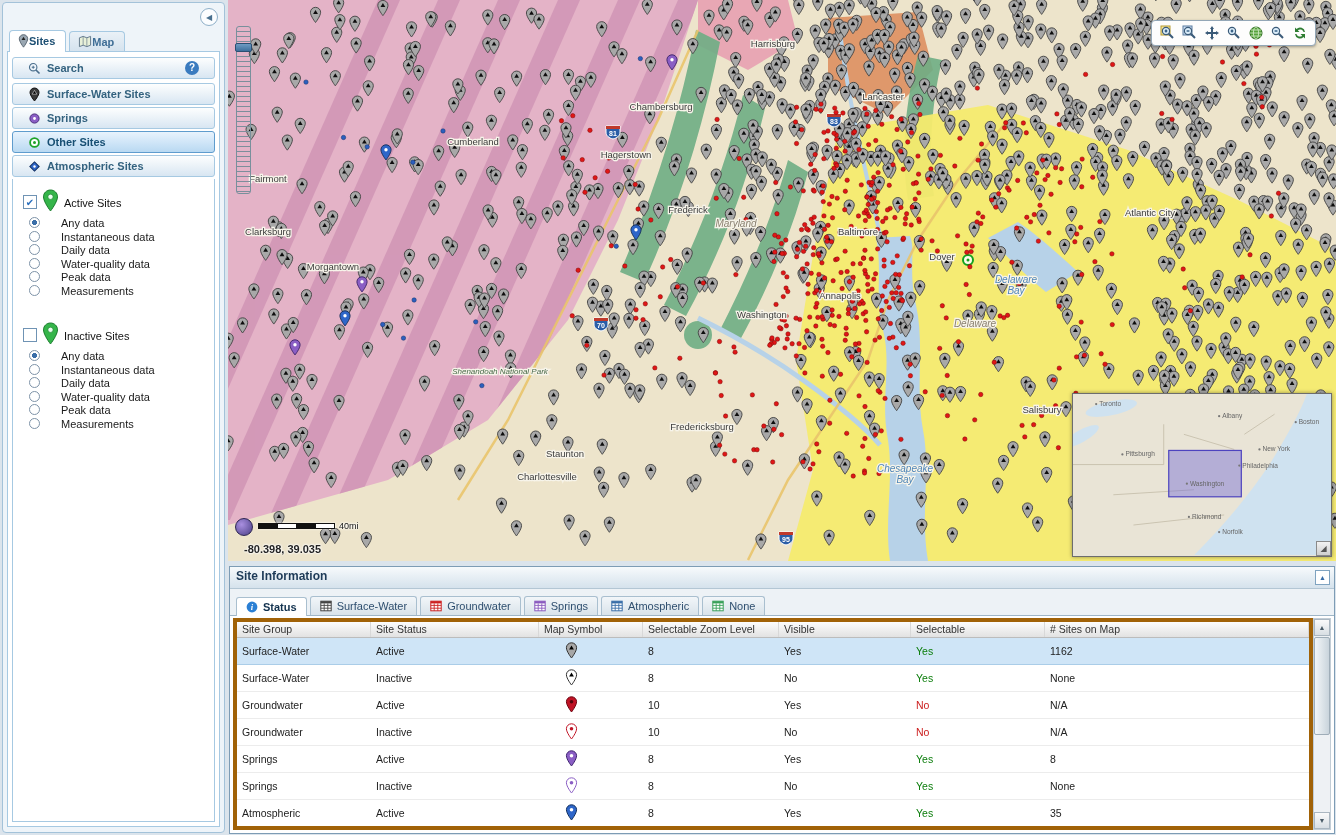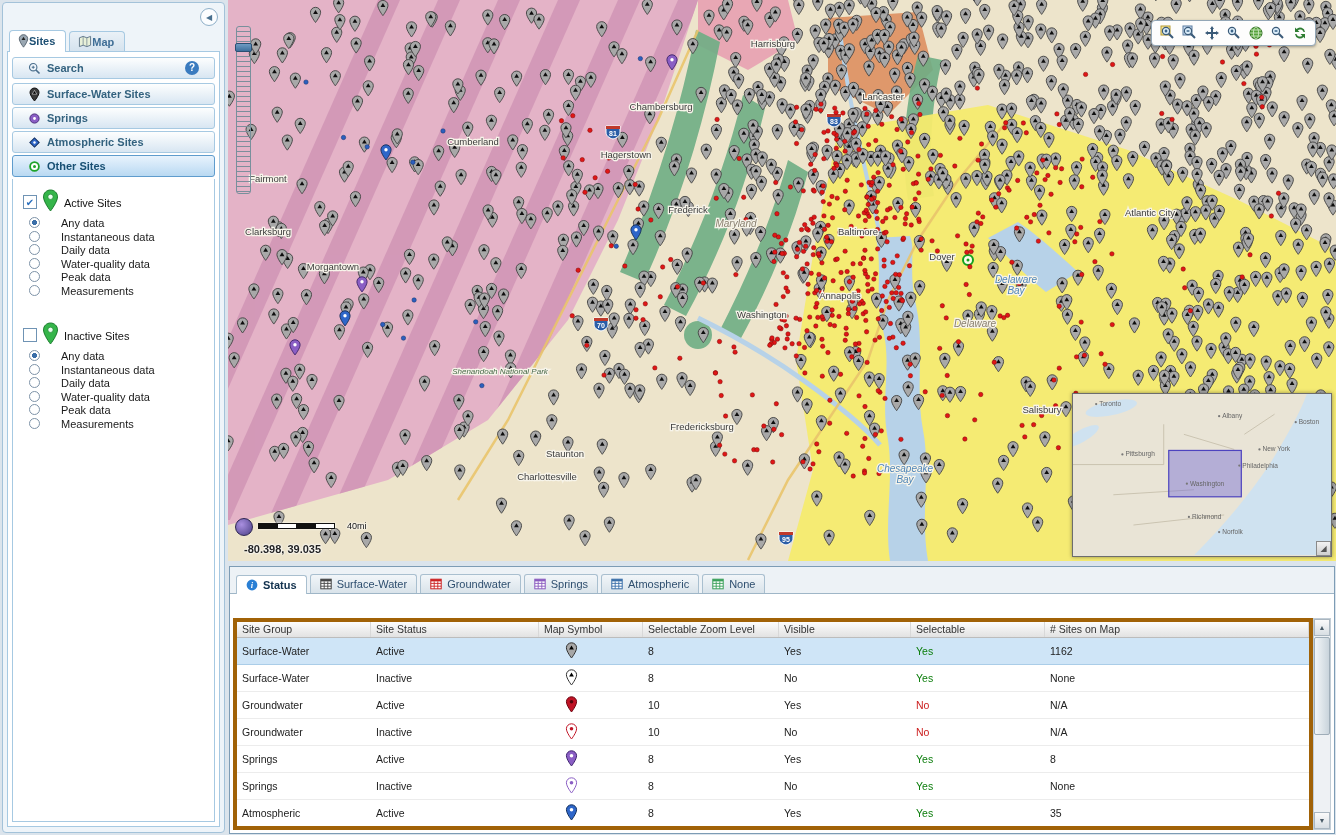--- a/index.html
+++ b/index.html
@@ -33,21 +33,21 @@
   #map-svg{position:absolute;inset:0;}
   .zoom-slider{position:absolute;left:8px;top:26px;width:13px;height:166px;background:linear-gradient(90deg,#dfe7ed,#b4c2cd);border:1px solid #78909c;border-radius:3px;background-image:repeating-linear-gradient(to bottom,rgba(0,0,0,0) 0 4px,#7d8e9b 4px 5px);cursor:pointer;}
   .zoom-thumb{position:absolute;left:-2px;top:16px;width:15px;height:7px;background:linear-gradient(#6e9cc3,#3e6f9c);border:1px solid #2b4f72;border-radius:2px;}
   .map-toolbar{position:absolute;top:20px;right:20px;height:20px;display:flex;gap:5px;align-items:center;background:#fdfdfd;border:1px solid #93a7b7;border-radius:4px;padding:2px 7px;box-shadow:0 1px 3px rgba(0,0,0,.35);}
   .tool-btn{width:17px;height:17px;display:inline-flex;align-items:center;justify-content:center;cursor:pointer;}
   .locator{position:absolute;left:7px;bottom:25px;width:16px;height:16px;border-radius:50%;background:radial-gradient(circle at 35% 35%,#a98fe0,#4a3f86);border:1px solid #2c2452;cursor:pointer;}
   .scalebar{position:absolute;left:30px;bottom:30px;display:flex;align-items:center;filter:drop-shadow(0 0 1px #fff);}
   .sb{width:18px;height:4px;border:1px solid #111;border-left:none;}
   .sb:first-child{border-left:1px solid #111;}
   .sb1{background:#111;} .sb2{background:#fff;}
-  .sb-label{font-size:9px;color:#111;margin-left:12px;text-shadow:0 0 2px #fff;}
+  .sb-label{font-size:9px;color:#111;margin-left:4px;text-shadow:0 0 2px #fff;}
   .coords{position:absolute;left:16px;bottom:6px;font-size:11px;font-weight:bold;color:#222;text-shadow:0 0 2px #fff,0 0 2px #fff,0 0 3px #fff;}
   .inset{position:absolute;right:4px;bottom:4px;width:258px;height:162px;background:#e9e4d6;border:1px solid #6d6d6d;box-shadow:0 0 4px rgba(0,0,0,.4);}
   #inset-svg{position:absolute;inset:0;}
   .inset-corner{position:absolute;right:0;bottom:0;width:13px;height:13px;background:linear-gradient(#f2f2f2,#cfcfcf);border:1px solid #8a8a8a;font-size:8px;color:#555;display:flex;align-items:center;justify-content:center;cursor:pointer;}
 
   
   #site-info{position:absolute;left:229px;top:566px;width:1104px;height:266px;background:#fff;border:1px solid #7d9cb5;}
   .si-header{height:17px;padding:2px 6px;background:linear-gradient(#f7fafc,#d5e2ec);border-bottom:1px solid #b3c6d4;font-size:12px;font-weight:bold;color:#1d3a57;position:relative;}
   .si-collapse{position:absolute;right:4px;top:3px;width:13px;height:13px;border:1px solid #7fa3c0;background:#fff;color:#3a6ea8;font-size:7px;display:flex;align-items:center;justify-content:center;cursor:pointer;}
   .si-tabs{height:23px;background:#edf2f6;border-bottom:1px solid #9fb6c7;padding:3px 6px 0 6px;display:flex;gap:3px;align-items:flex-end;}
@@ -113,33 +113,33 @@
             </svg>
             <span>Surface-Water Sites</span>
           </div>
           <div class="acc-header">
             <svg width="13" height="15" viewBox="0 0 13 15">
               <circle cx="6.5" cy="7.5" r="4.6" fill="#8a5ec4" stroke="#4b2d7f"></circle>
               <circle cx="6.5" cy="7.5" r="1.4" fill="#fff"></circle>
             </svg>
             <span>Springs</span>
           </div>
+          <div class="acc-header selected">
+            <svg width="13" height="15" viewBox="0 0 13 15">
+              <circle cx="6.5" cy="7.5" r="4.4" fill="#fff" stroke="#1fa32a" stroke-width="1.8"></circle>
+              <circle cx="6.5" cy="7.5" r="1.5" fill="#1fa32a"></circle>
+            </svg>
+            <span>Other Sites</span>
+          </div>
           <div class="acc-header">
             <svg width="13" height="15" viewBox="0 0 13 15">
               <rect x="3.2" y="4.2" width="6.6" height="6.6" transform="rotate(45 6.5 7.5)" fill="#2e66c9" stroke="#14305e"></rect>
               <circle cx="6.5" cy="7.5" r="1.2" fill="#fff"></circle>
             </svg>
             <span>Atmospheric Sites</span>
-          </div>
-          <div class="acc-header selected">
-            <svg width="13" height="15" viewBox="0 0 13 15">
-              <circle cx="6.5" cy="7.5" r="4.4" fill="#fff" stroke="#1fa32a" stroke-width="1.8"></circle>
-              <circle cx="6.5" cy="7.5" r="1.5" fill="#1fa32a"></circle>
-            </svg>
-            <span>Other Sites</span>
           </div>
         </div>
       <div id="other-panel">
           <div class="site-group">
             <div class="sg-row">
               <span class="cbx">✔</span>
               <svg width="17" height="24" viewBox="0 0 17 24">
                 <path d="M8.5 1C4.6 1 1.5 4 1.5 7.8 1.5 13 8.5 22 8.5 22s7-9 7-14.2C15.5 4 12.4 1 8.5 1z" fill="#35b54a" stroke="#157a28"></path>
                 <circle cx="8.5" cy="7.8" r="2.6" fill="#eafff0" stroke="#157a28" stroke-width=".6"></circle>
               </svg>
@@ -1918,20 +1918,24 @@
           <text x="118" y="124" font-size="6.5" fill="#666" font-family="Liberation Sans, sans-serif">Richmond</text>
           <circle cx="115" cy="122" r="1.1" fill="#777"></circle>
           <text x="148" y="139" font-size="6.5" fill="#666" font-family="Liberation Sans, sans-serif">Norfolk</text>
           <circle cx="145" cy="137" r="1.1" fill="#777"></circle>
         </svg>
       <div class="inset-corner">◢</div>
     </div>
   </main>
 
   <section id="site-info">
+    <div class="si-header">
+      <span>Site Information</span>
+      <span class="si-collapse">▲</span>
+    </div>
     <div class="si-tabs" id="si-tabs">
         <div class="si-tab active">
           <svg width="12" height="12" viewBox="0 0 12 12">
             <circle cx="6" cy="6" r="5.4" fill="#2a7fd4"></circle>
             <text x="6" y="8.8" font-size="8.5" font-family="Liberation Serif, serif" font-style="italic" font-weight="bold" fill="#fff" text-anchor="middle">i</text>
           </svg>
           <span>Status</span>
         </div>
         <div class="si-tab">
           <svg width="12" height="12" viewBox="0 0 12 12">

